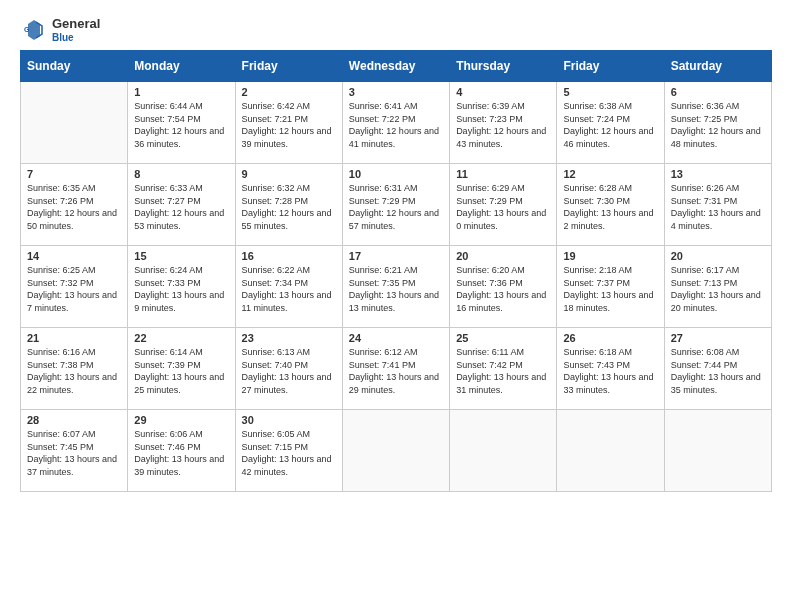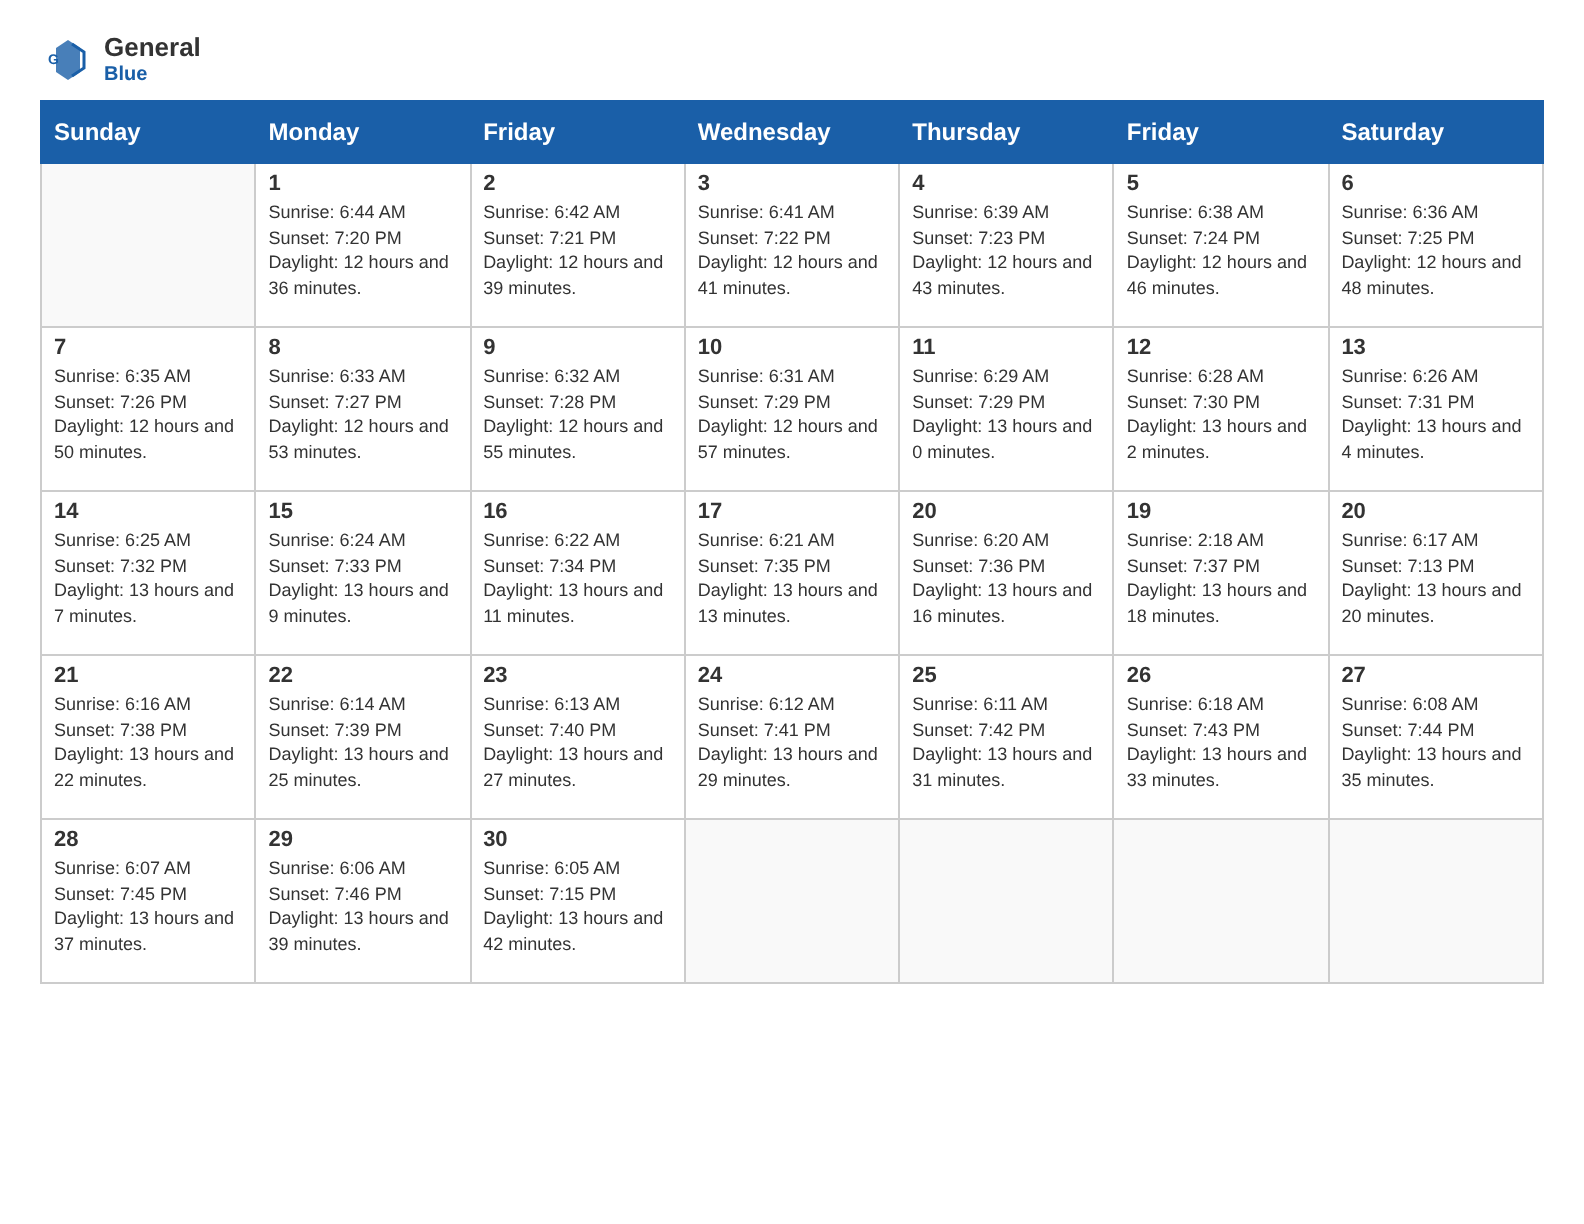--- a/index.html
+++ b/index.html
@@ -128,21 +128,21 @@
         <th>Friday</th>
         <th>Saturday</th>
       </tr>
     </thead>
     <tbody id="calendar-body">
     <tr class="week-row">
           <td class="empty"></td>
           <td>
             <span class="day-number">1</span>
             <div class="day-info">Sunrise: 6:44 AM
-Sunset: 7:20 PM
+Sunset: 7:54 PM
 Daylight: 12 hours
 and 36 minutes.</div>
           </td>
           <td>
             <span class="day-number">2</span>
             <div class="day-info">Sunrise: 6:42 AM
 Sunset: 7:21 PM
 Daylight: 12 hours
 and 39 minutes.</div>
           </td>

